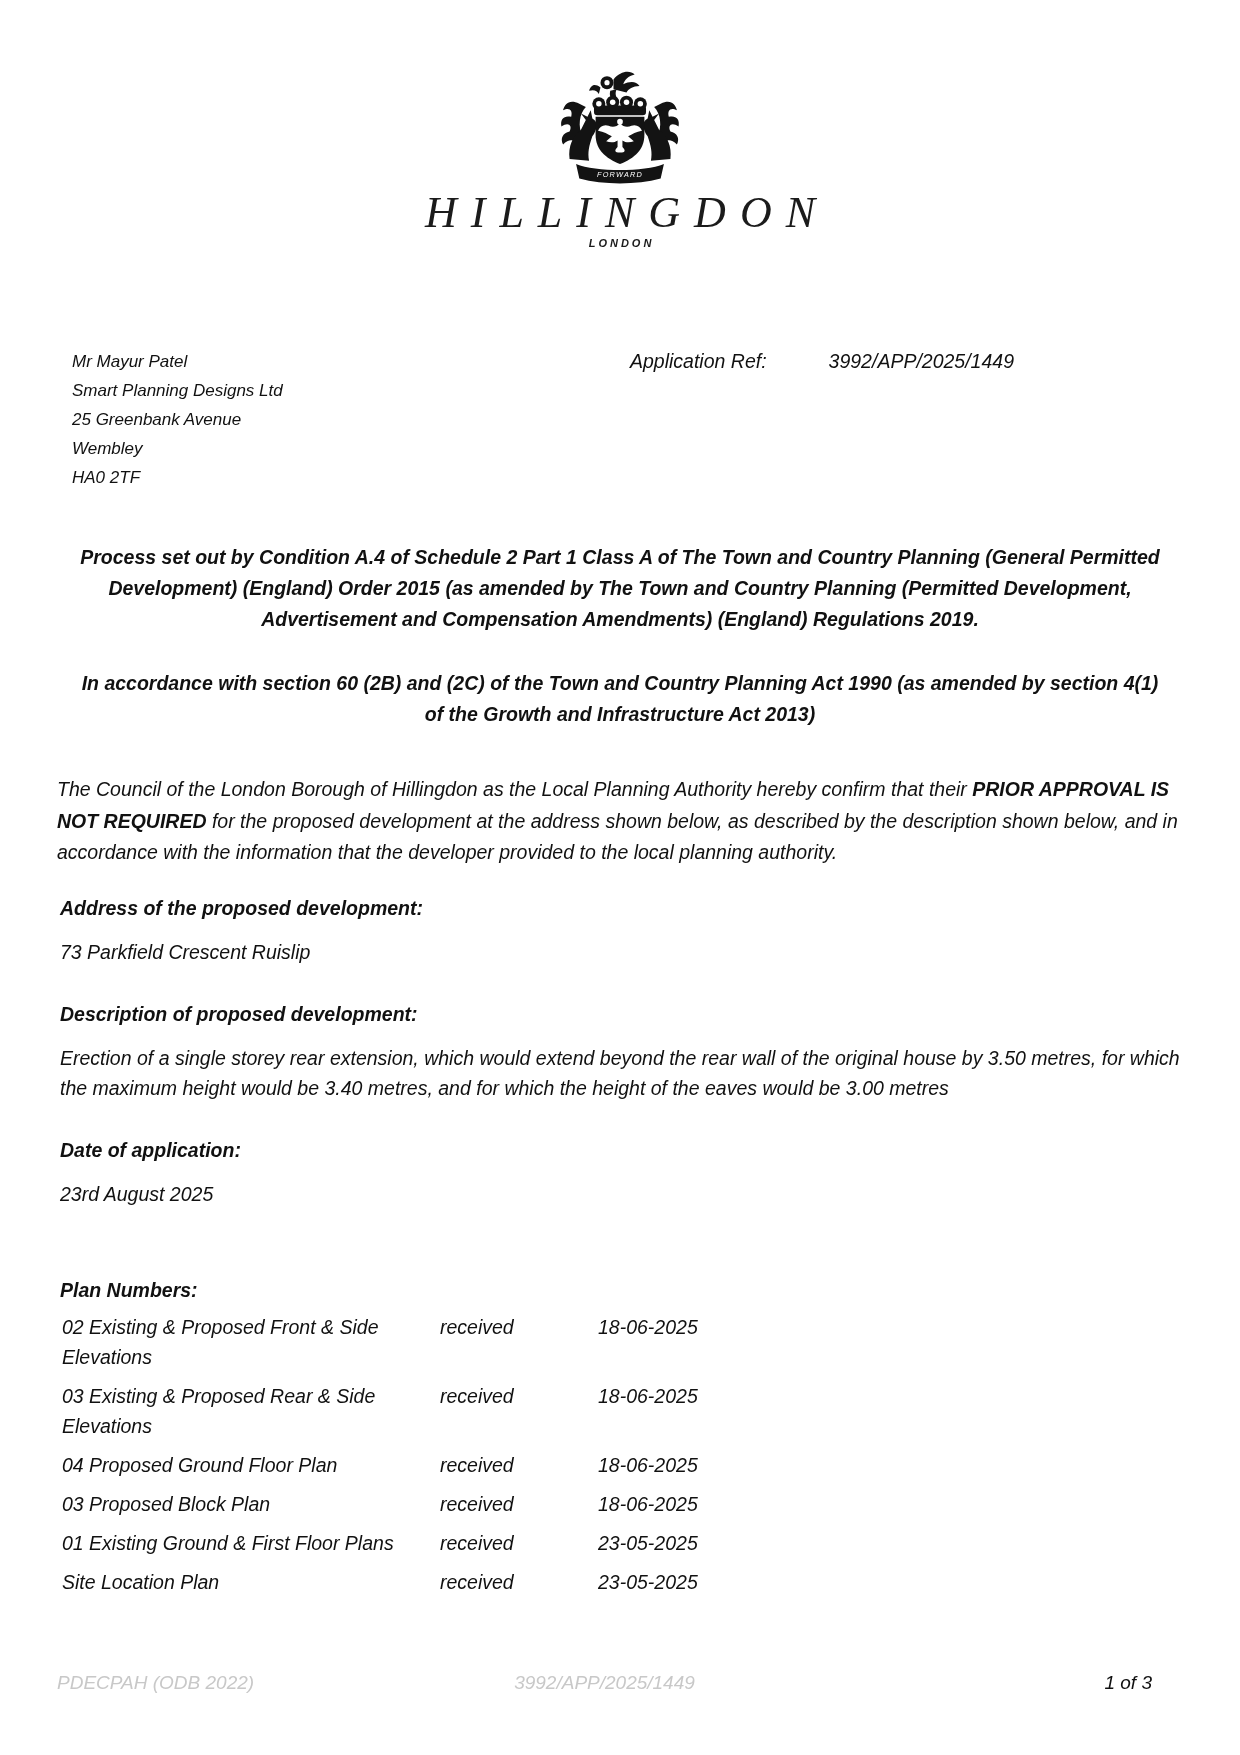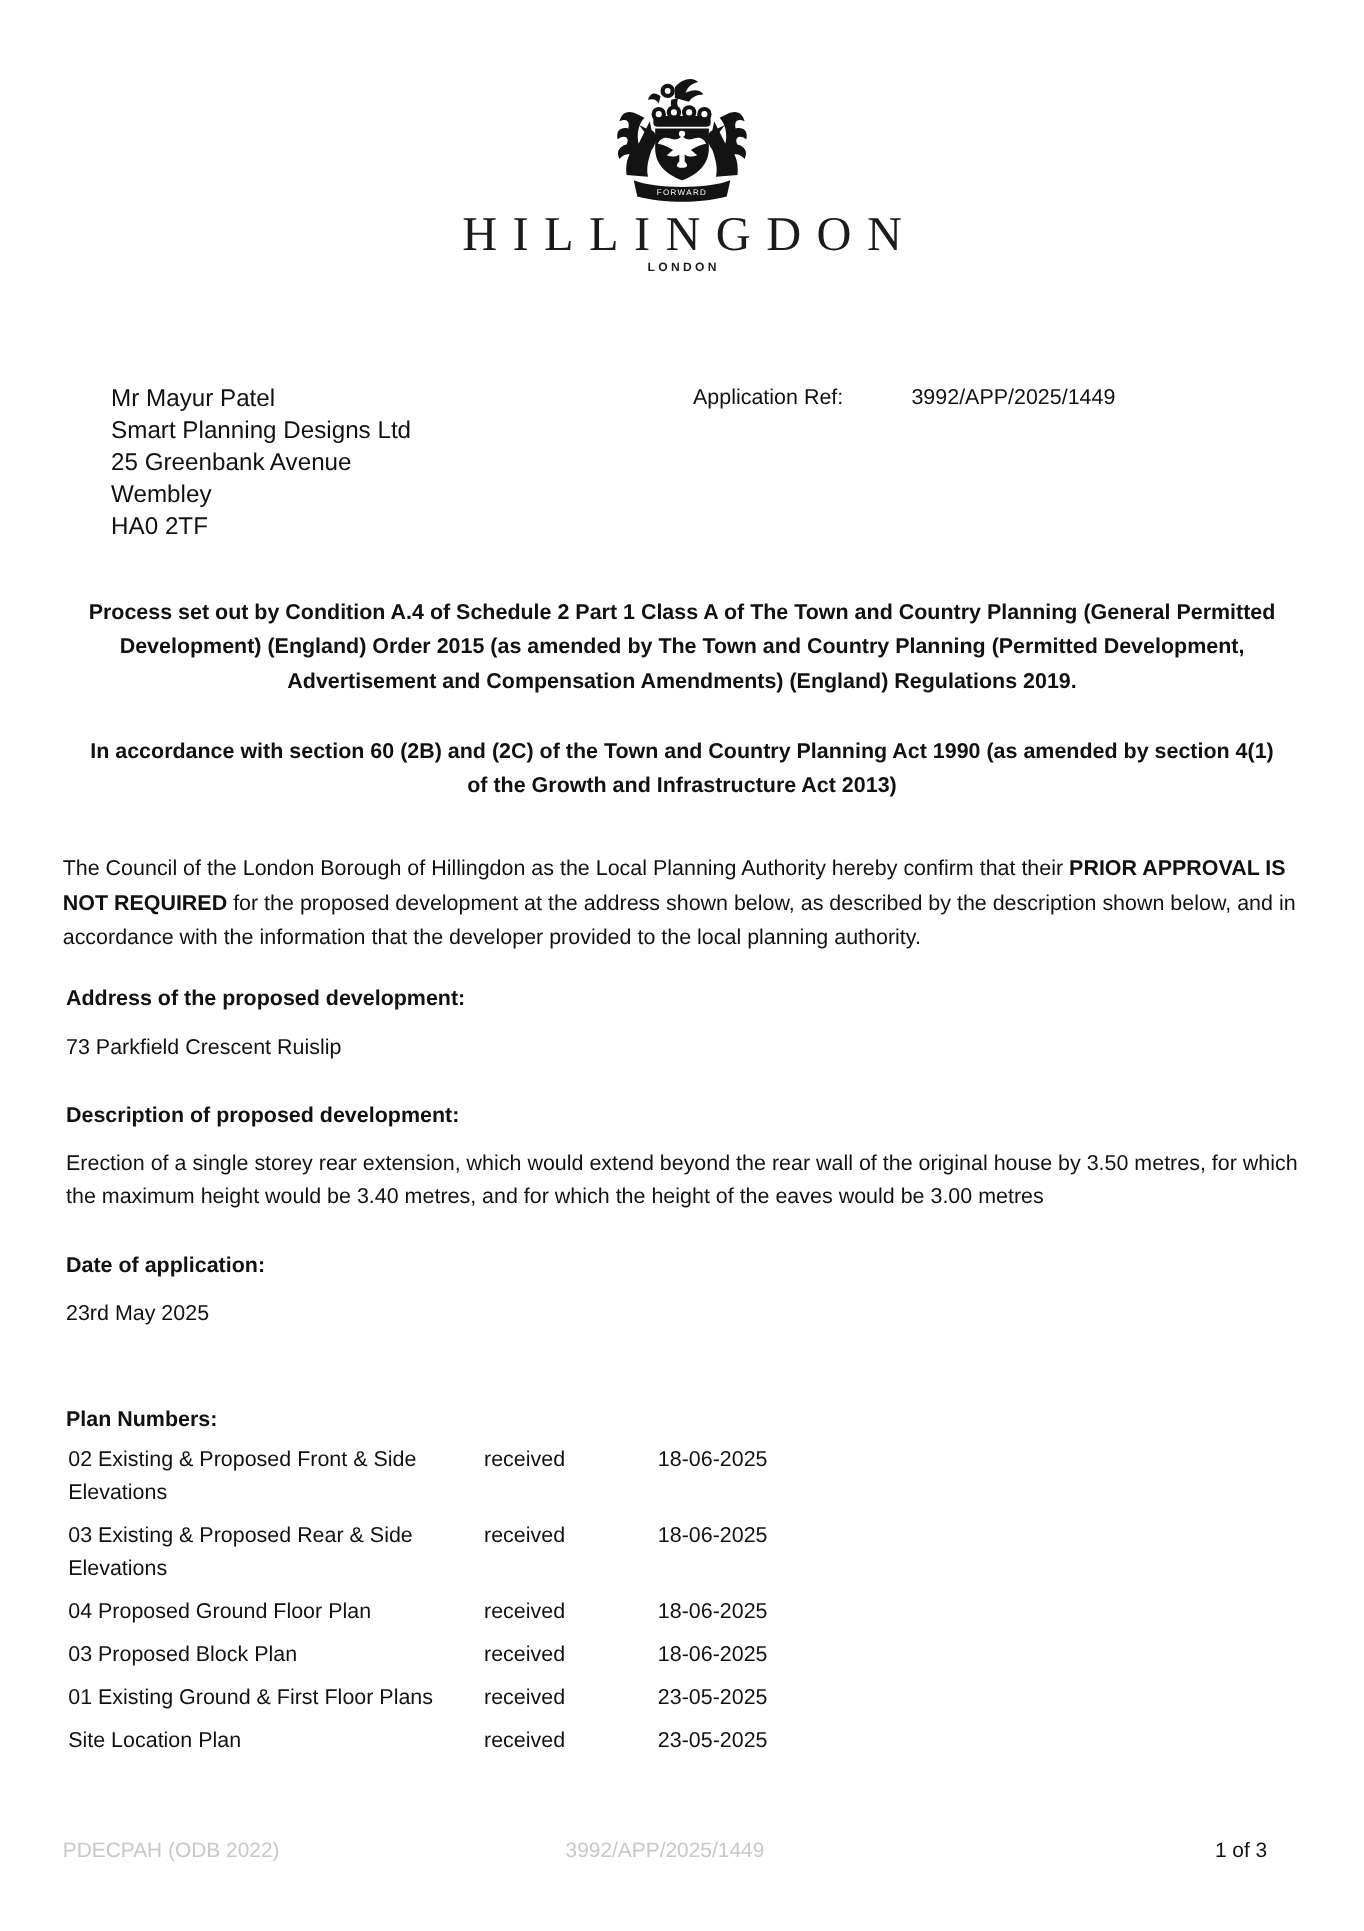--- a/index.html
+++ b/index.html
@@ -1,37 +1,37 @@
 <!DOCTYPE html>
 <html><head>
 <meta charset="utf-8">
 <style>
   html,body{margin:0;padding:0;background:#ffffff;}
   .page{
     position:relative;
     width:1240px;height:1755px;
     margin:0 auto;background:#ffffff;
     font-family:"Liberation Sans", sans-serif;
-    color:#111;overflow:hidden;
+    color:#111;overflow:hidden;font-style:italic;
   }
   
   .logo-block{padding-top:68px;text-align:center;}
   .crest{display:block;margin:0 auto;}
   .logo-title{
     font-family:"Liberation Serif", serif;
     font-size:44px;letter-spacing:14px;text-indent:14px;
     color:#1b1b1b;line-height:46px;margin-top:0;
   }
   .logo-sub{
     font-size:11px;font-weight:bold;letter-spacing:3px;text-indent:3px;
     color:#1b1b1b;margin-top:1px;
   }
   
   .head-row{position:relative;margin-top:98px;}
-  .recipient{margin-left:101px;font-size:22px;line-height:29px;}
+  .recipient{margin-left:72px;font-size:17px;line-height:29px;}
   .app-ref{
     position:absolute;top:0;left:630px;
     display:flex;gap:62px;font-size:19.5px;line-height:29px;white-space:nowrap;
   }
   
   .center-heading{
     margin:50px 78px 0 78px;text-align:center;
     font-size:19.5px;font-weight:bold;line-height:31px;
   }
   .center-heading.second{margin-top:33px;}
@@ -133,21 +133,21 @@
     <span>The Council of the London Borough of Hillingdon as the Local Planning Authority hereby confirm that their </span><b>PRIOR APPROVAL IS NOT REQUIRED</b><span> for the proposed development at the address shown below, as described by the description shown below, and in accordance with the information that the developer provided to the local planning authority.</span>
   </div>
 
   <div class="section-h" style="margin-top:26px;">Address of the proposed development:</div>
   <div class="section-v">73 Parkfield Crescent Ruislip</div>
 
   <div class="section-h">Description of proposed development:</div>
   <div class="section-v">Erection of a single storey rear extension, which would extend beyond the rear wall of the original house by 3.50 metres, for which the maximum height would be 3.40 metres, and for which the height of the eaves would be 3.00 metres</div>
 
   <div class="section-h">Date of application:</div>
-  <div class="section-v">23rd May 2025</div>
+  <div class="section-v">23rd August 2025</div>
 
   <div class="section-h plans-heading">Plan Numbers:</div>
   <div class="plan-table">
 
       <div class="plan-row">
         <div>02 Existing &amp; Proposed Front &amp; Side Elevations</div>
         <div>received</div>
         <div>18-06-2025</div>
       </div>
 

